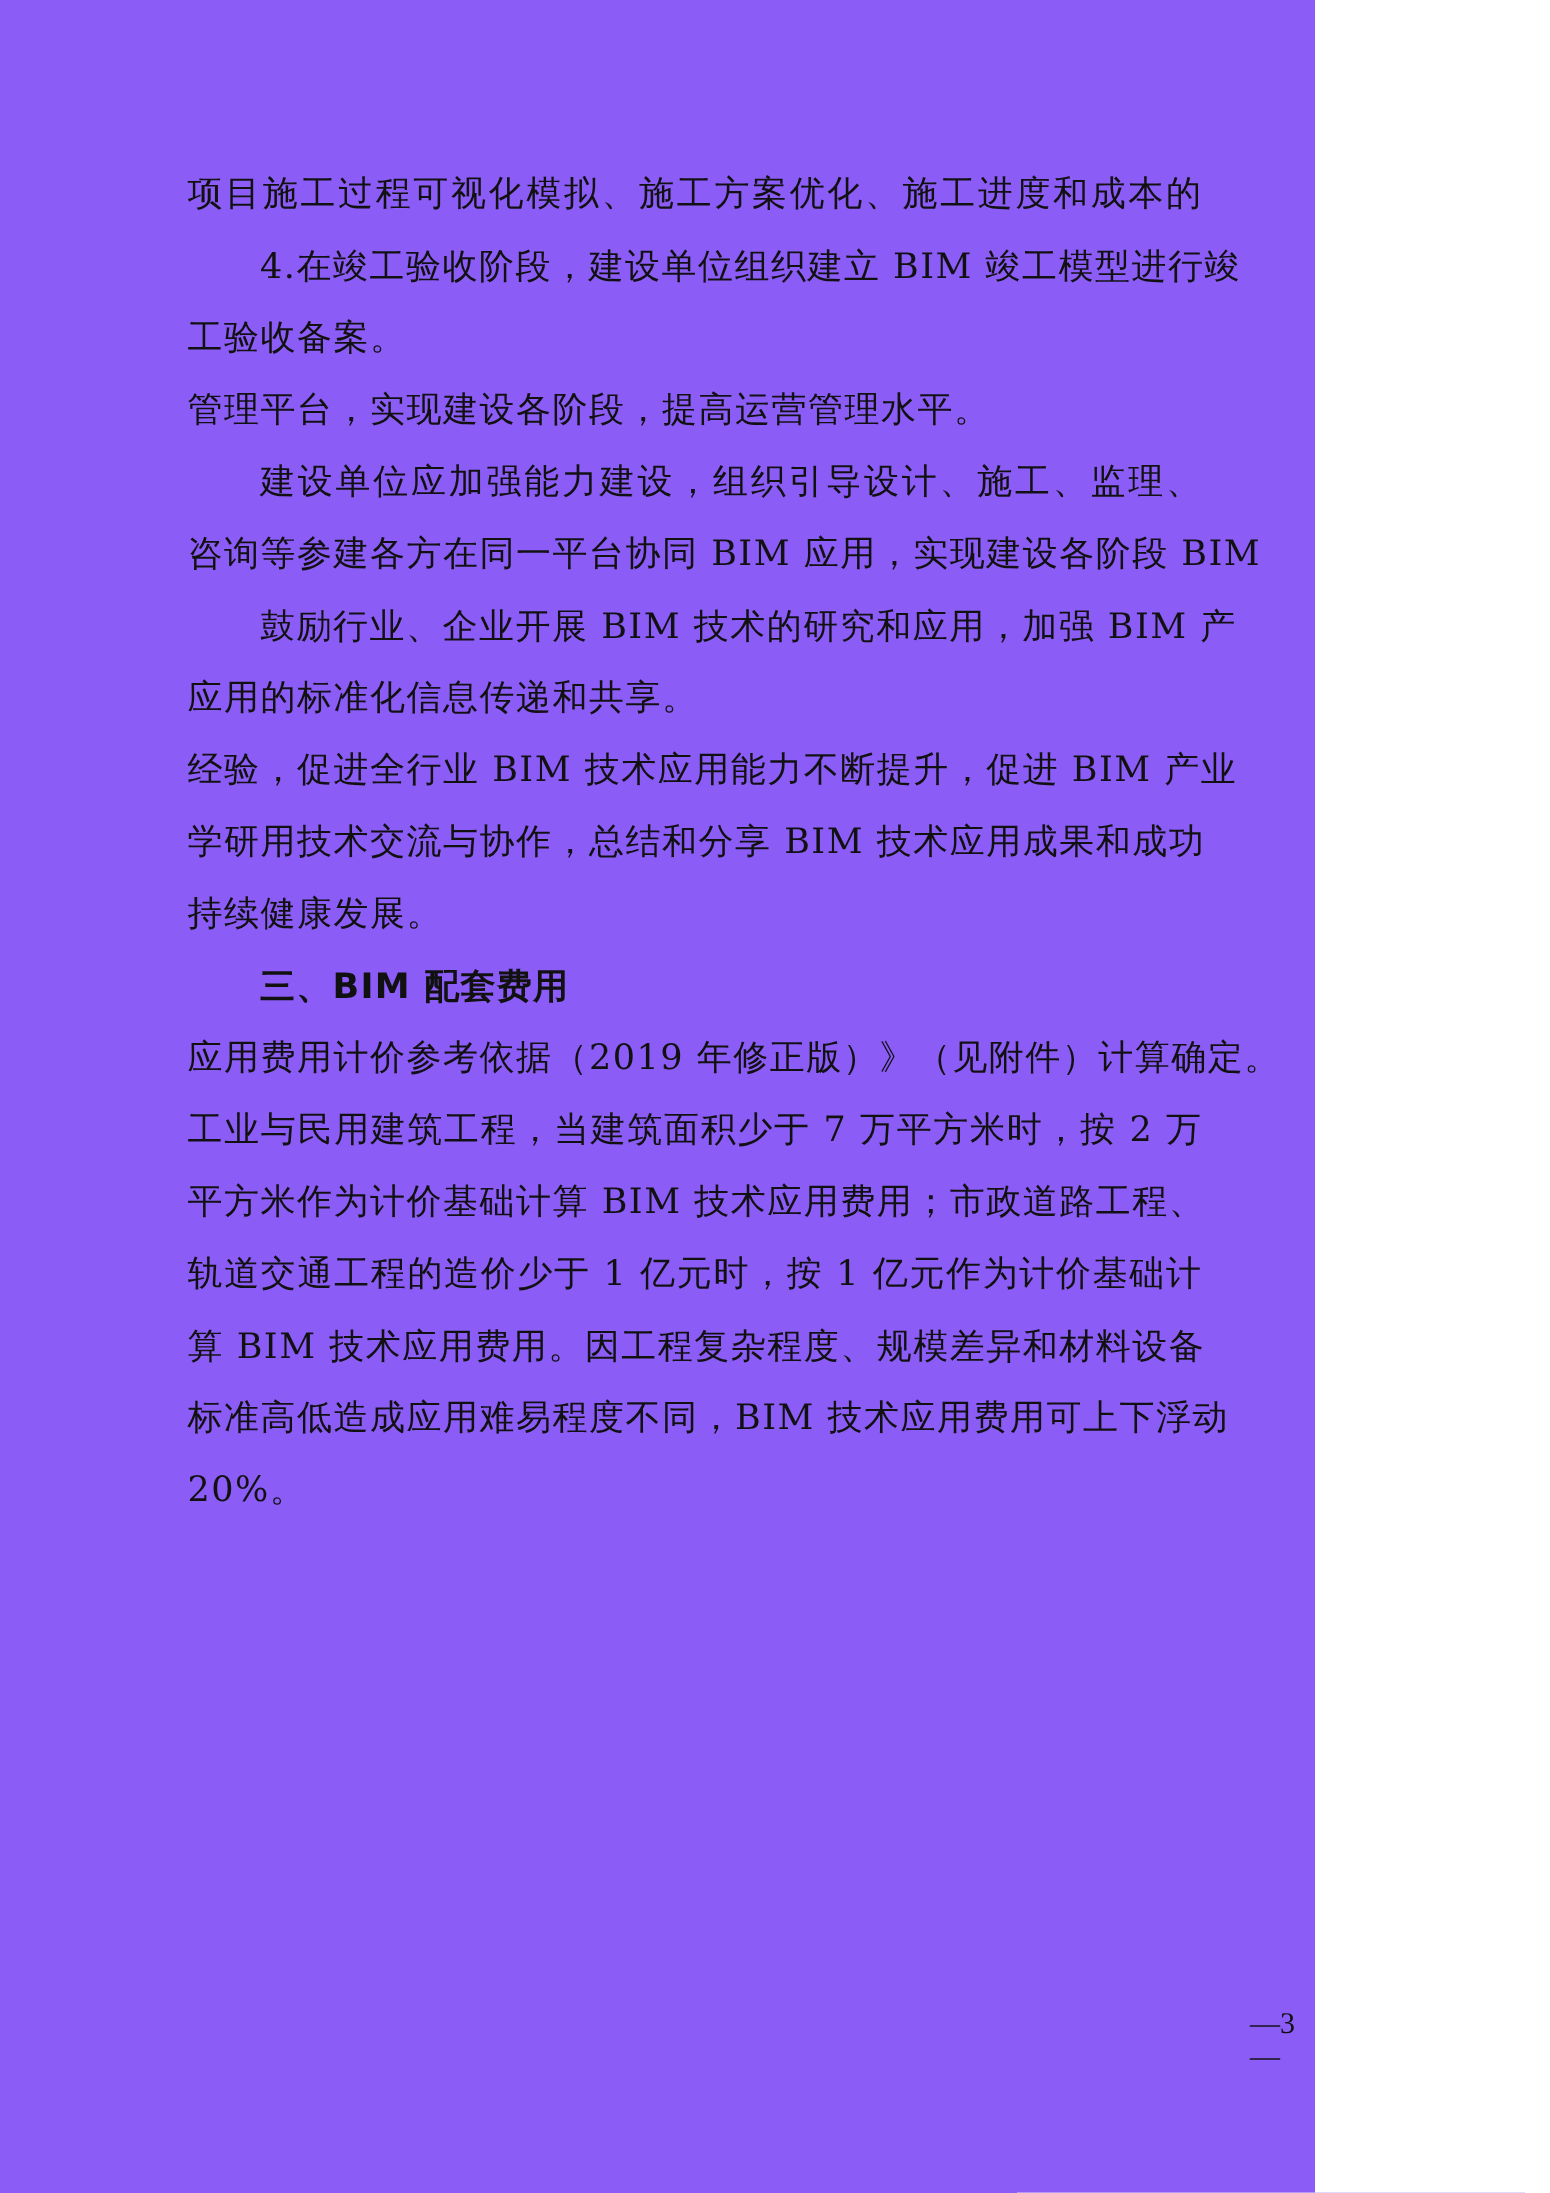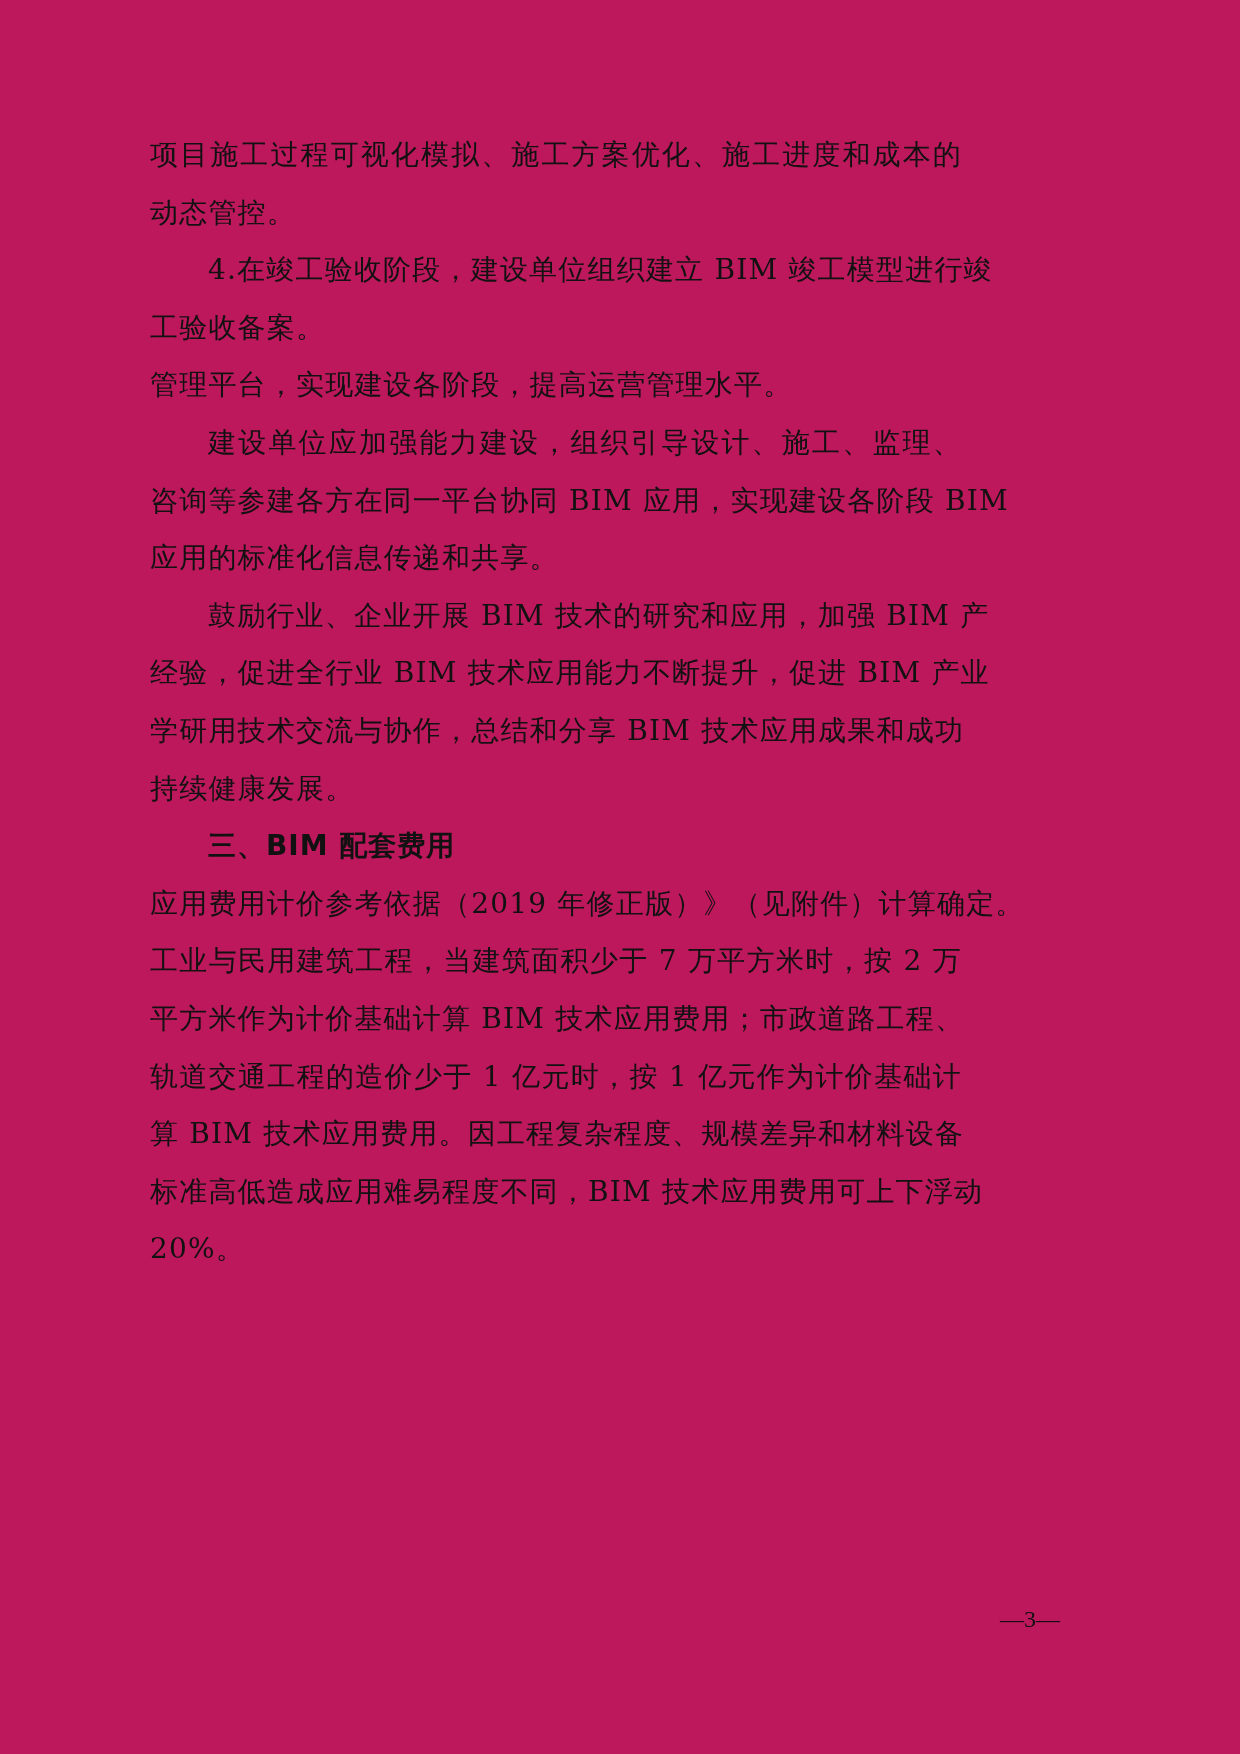--- a/index.html
+++ b/index.html
@@ -12,23 +12,23 @@
       height: 1754px;
       position: relative;
       overflow: hidden;
       font-family: "DejaVu Serif", "Liberation Serif", serif;
       color: #111111;
     }
     .page {
       position: absolute;
       left: 0;
       top: 0;
-      width: 1240px;
+      width: 1052px;
       height: 1754px;
-      background: #be185d;
+      background: #8b5cf6;
     }
     .body-text {
       position: absolute;
       left: 150px;
       top: 132px;
       width: 812px;
     }
     .line {
       height: 57.6px;
       line-height: 46px;
@@ -60,28 +60,27 @@
       letter-spacing: 0;
       color: #111111;
     }
   </style>
 </head>
 <body>
 
 <div class="page">
   <div class="body-text">
     <div class="line">项目施工过程可视化模拟、施工方案优化、施工进度和成本的</div>
-    <div class="line last">动态管控。</div>
     <div class="line indent">4.在竣工验收阶段，建设单位组织建立 BIM 竣工模型进行竣</div>
     <div class="line last">工验收备案。</div>
     <div class="line last">管理平台，实现建设各阶段，提高运营管理水平。</div>
     <div class="line indent">建设单位应加强能力建设，组织引导设计、施工、监理、</div>
     <div class="line">咨询等参建各方在同一平台协同 BIM 应用，实现建设各阶段 BIM</div>
+    <div class="line indent">鼓励行业、企业开展 BIM 技术的研究和应用，加强 BIM 产</div>
     <div class="line last">应用的标准化信息传递和共享。</div>
-    <div class="line indent">鼓励行业、企业开展 BIM 技术的研究和应用，加强 BIM 产</div>
     <div class="line">经验，促进全行业 BIM 技术应用能力不断提升，促进 BIM 产业</div>
     <div class="line">学研用技术交流与协作，总结和分享 BIM 技术应用成果和成功</div>
     <div class="line last">持续健康发展。</div>
     <div class="line indent heading">三、BIM 配套费用</div>
     <div class="line">应用费用计价参考依据（2019 年修正版）》（见附件）计算确定。</div>
     <div class="line">工业与民用建筑工程，当建筑面积少于 7 万平方米时，按 2 万</div>
     <div class="line">平方米作为计价基础计算 BIM 技术应用费用；市政道路工程、</div>
     <div class="line">轨道交通工程的造价少于 1 亿元时，按 1 亿元作为计价基础计</div>
     <div class="line">算 BIM 技术应用费用。因工程复杂程度、规模差异和材料设备</div>
     <div class="line">标准高低造成应用难易程度不同，BIM 技术应用费用可上下浮动</div>

